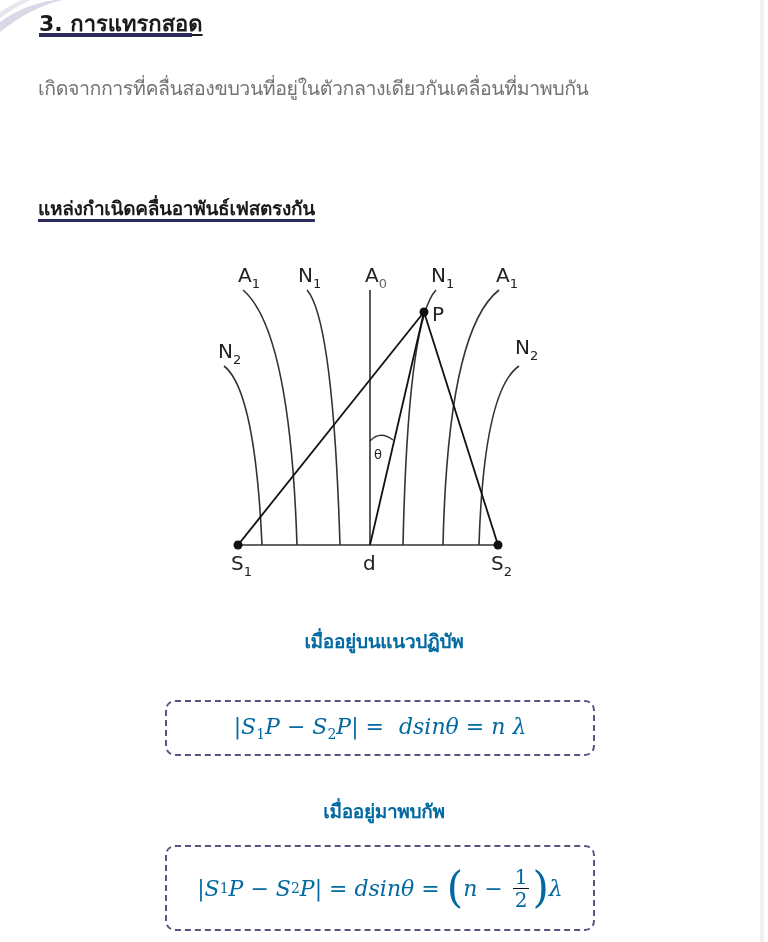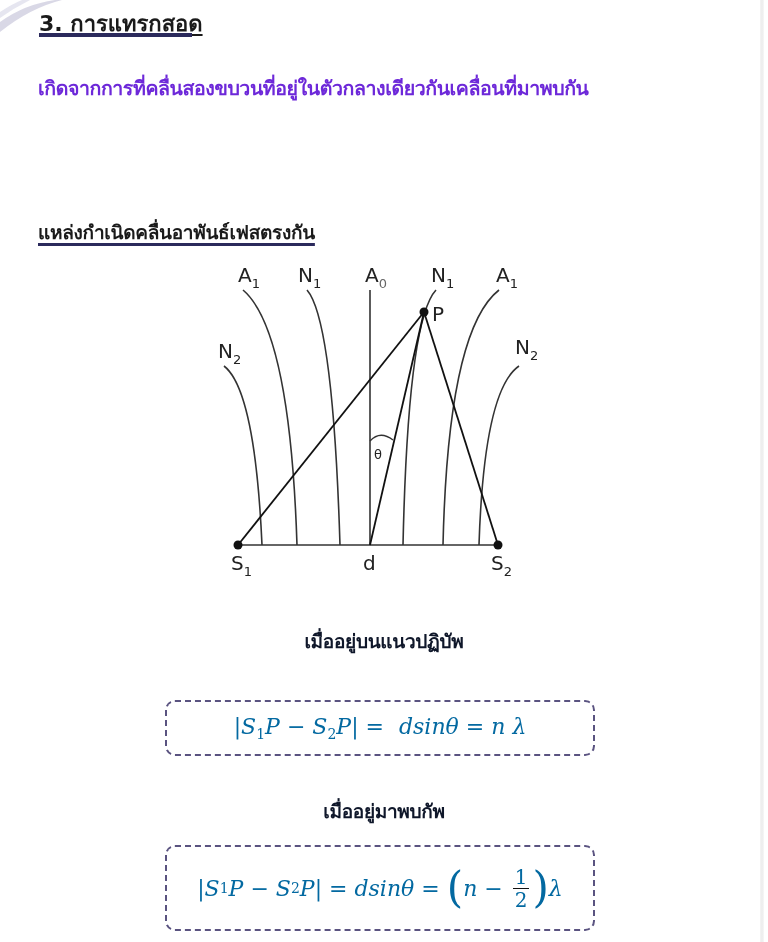--- a/index.html
+++ b/index.html
@@ -16,36 +16,35 @@
       position: absolute; left: 39px; top: 6px;
       font-size: 22px; font-weight: bold; color: #1a1a1a;
       text-decoration: underline; text-underline-offset: 3px;
     }
     .section-title-bar {
       position: absolute; left: 39px; top: 33px; width: 153px; height: 4px;
       background: #2b2a5c;
     }
     .paragraph {
       position: absolute; left: 38px; top: 68px; width: 680px;
-      font-size: 19.5px; line-height: 42px; color: #6d28d9;
-      font-family: "DejaVu Sans", sans-serif; font-weight: bold;
+      font-size: 19.5px; line-height: 42px; color: #737373;
+      font-family: "DejaVu Sans", sans-serif; font-weight: normal;
       letter-spacing: -0.4px;
     }
     .subheading {
       position: absolute; left: 38px; top: 193px;
       font-size: 19px; font-weight: bold; color: #1a1a1a;
       text-decoration: underline; text-underline-offset: 4px;
       text-decoration-thickness: 3px; text-decoration-color: #2b2a5c;
       letter-spacing: -0.3px;
-      margin-top: 24px;
     }
     .diagram { position: absolute; left: 200px; top: 250px; width: 360px; height: 340px; }
     .cond-heading {
       position: absolute; left: 0; width: 768px; text-align: center;
-      font-size: 19px; font-weight: bold; color: #0f172a; letter-spacing: -0.3px;
+      font-size: 19px; font-weight: bold; color: #0369a1; letter-spacing: -0.3px;
     }
     .cond1 { top: 626px; }
     .cond2 { top: 796px; }
     .formula-box {
       position: absolute; left: 165px; width: 430px;
       border: 2px dashed #5a5380; border-radius: 10px;
       box-sizing: border-box;
       display: flex; align-items: center; justify-content: center;
       font-family: "DejaVu Serif", "Liberation Serif", serif;
       font-size: 22px; color: #0369a1;

